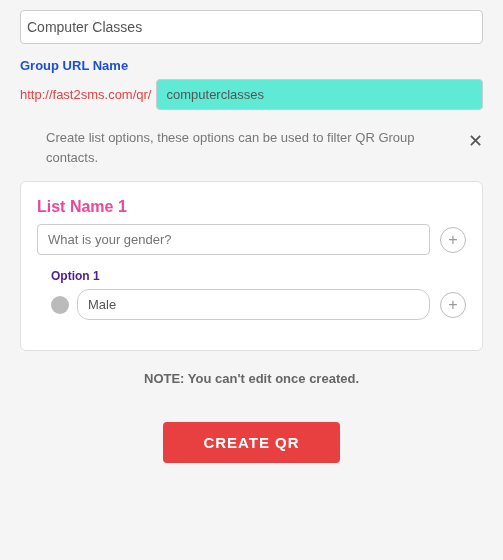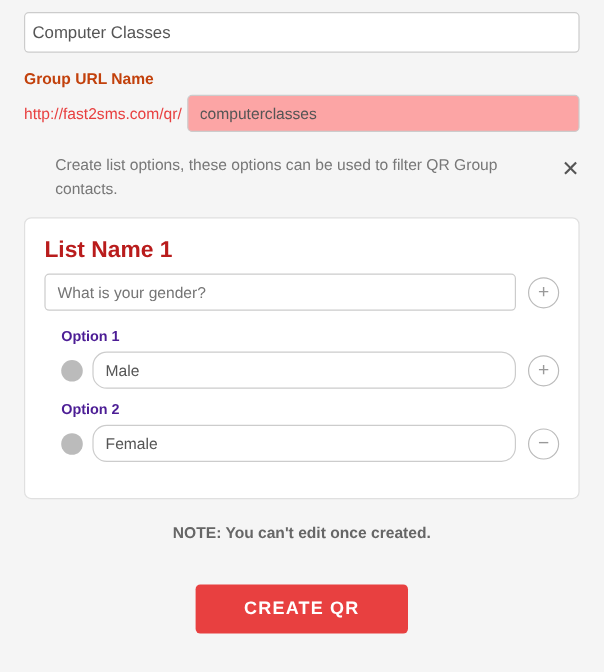--- a/index.html
+++ b/index.html
@@ -23,21 +23,21 @@
       font-size: 14px;
       color: #555;
       background: #fff;
       outline: none;
       margin-bottom: 14px;
     }
 
     .field-label {
       font-size: 13px;
       font-weight: bold;
-      color: #c2410c;
+      color: #1d4ed8;
       margin-bottom: 6px;
       align-self: flex-start;
     }
 
     .url-row {
       display: flex;
       align-items: center;
       width: 100%;
       margin-bottom: 18px;
     }
@@ -49,21 +49,21 @@
       white-space: nowrap;
     }
 
     .url-suffix-input {
       flex: 1;
       border: 1px solid #ccc;
       border-radius: 4px;
       padding: 7px 10px;
       font-size: 13px;
       color: #555;
-      background: #fca5a5;
+      background: #5eead4;
       outline: none;
     }
 
     .info-section {
       width: 100%;
       display: flex;
       align-items: flex-start;
       justify-content: space-between;
       margin-bottom: 14px;
     }
@@ -87,23 +87,23 @@
     .list-card {
       background: #fff;
       border: 1px solid #e0e0e0;
       border-radius: 6px;
       width: 100%;
       padding: 16px 16px 20px;
       margin-bottom: 20px;
     }
 
     .list-name-label {
-      font-size: 19px;
-      font-weight: bold;
-      color: #b91c1c;
+      font-size: 16px;
+      font-weight: bold;
+      color: #ec4899;
       margin-bottom: 8px;
     }
 
     .list-name-row {
       display: flex;
       align-items: center;
       margin-bottom: 14px;
     }
 
     .list-name-input {
@@ -236,26 +236,18 @@
 
   <div class="option-section">
     <div class="option-label">Option 1</div>
     <div class="option-row">
       <div class="radio-circle"></div>
       <input type="text" class="option-input" value="Male" style="">
       <div class="add-icon">+</div>
     </div>
   </div>
 
-  <div class="option-section">
-    <div class="option-label">Option 2</div>
-    <div class="option-row">
-      <div class="radio-circle"></div>
-      <input type="text" class="option-input" value="Female" style="">
-      <div class="minus-icon">−</div>
-    </div>
-  </div>
 
 </div>
 
 <div class="note-text">NOTE: You can't edit once created.</div>
 
 <button class="create-btn">CREATE QR</button>
 
 </body></html>

